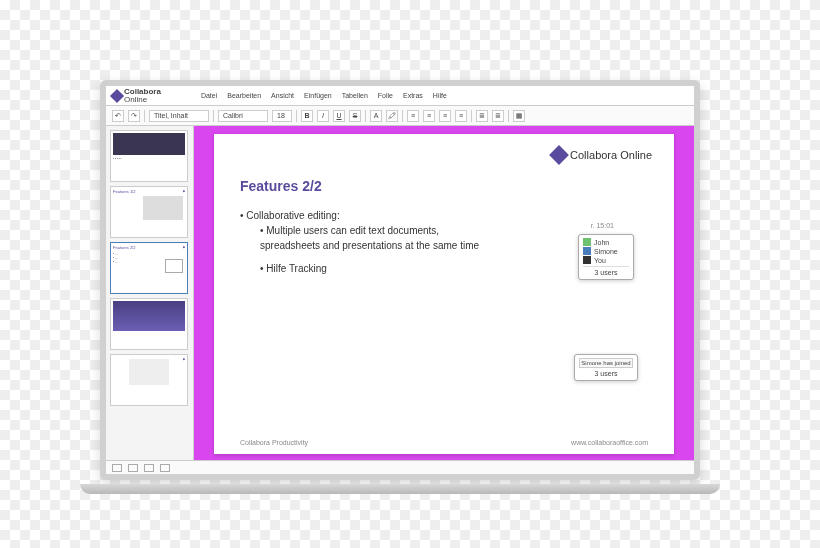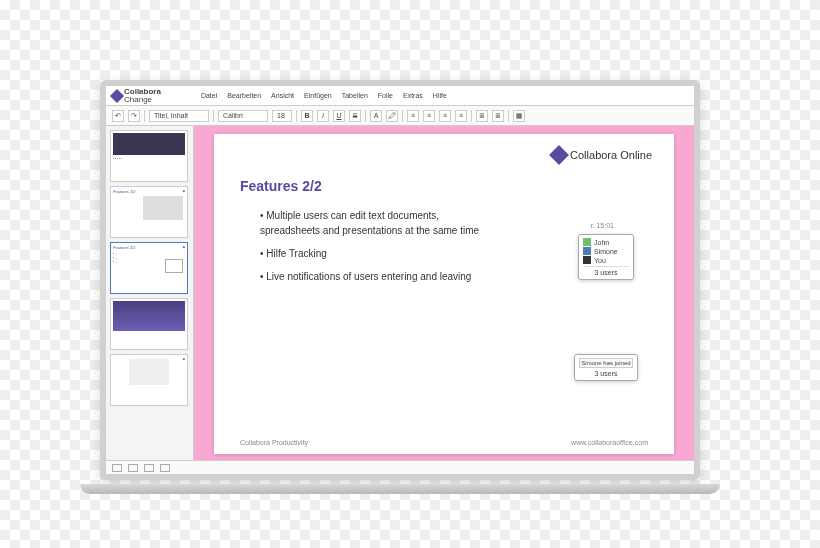--- a/index.html
+++ b/index.html
@@ -44,21 +44,21 @@
   .toolbar { display:flex; align-items:center; gap:4px; height:20px; padding:0 6px; border-bottom:1px solid #ccc; background:#fafafa;}
   .tb-btn { width:12px; height:12px; border:1px solid #ccc; background:#fff; display:flex; align-items:center; justify-content:center; font-size:7px;}
   .tb-field { height:12px; border:1px solid #ccc; background:#fff; padding:0 4px; display:flex; align-items:center; font-size:7px;}
   .tb-sep { width:1px; height:12px; background:#ccc;}
   
   .body { flex:1; display:flex; overflow:hidden;}
   .panel { width:88px; background:#f4f4f4; border-right:1px solid #ccc; padding:4px; overflow:hidden;}
   .thumb { width:78px; height:52px; background:#fff; border:1px solid #4a7ebb; margin-bottom:4px; padding:2px; font-size:4px; position:relative;}
   .thumb.inactive { border-color:#ccc;}
   .thumb .tlogo { position:absolute; right:2px; top:2px; font-size:3px; color:#5b4b9e; }
-  .slide-area { flex:1; background:#f9a8d4; display:flex; align-items:flex-start; justify-content:center; padding:8px;}
+  .slide-area { flex:1; background:#d946ef; display:flex; align-items:flex-start; justify-content:center; padding:8px;}
   .slide { width:460px; height:320px; background:#fff; box-shadow:0 1px 4px rgba(0,0,0,0.2); padding:18px 26px; position:relative;}
   .slide-logo { position:absolute; right:22px; top:14px; display:flex; align-items:center; gap:4px;}
   .slide-logo .mark { width:14px; height:14px; background:#5b4b9e; transform:rotate(45deg);}
   .slide-logo .txt { font-size:11px; color:#333; font-weight:500;}
   .slide h2 { color:#5b4b9e; font-size:14px; margin-top:26px; font-weight:bold;}
   .slide .content { margin-top:14px; font-size:10px; color:#333; line-height:1.5;}
   .slide ul { list-style:none; padding-left:0;}
   .slide ul li::before { content:"• "; color:#333;}
   .slide ul.sub { padding-left:20px; }
   .slide ul.sub li { margin-bottom:8px;}
@@ -80,21 +80,21 @@
 <body>
 
 <div class="laptop">
  <div class="screen">
 
   <div class="header">
     <div class="logo">
       <div class="logo-mark"></div>
       <div class="brand">
         <div class="line1">Collabora</div>
-        <div>Change</div>
+        <div>Online</div>
       </div>
     </div>
     <div class="menus">
       <span>Datei</span>
       <span>Bearbeiten</span>
       <span>Ansicht</span>
       <span>Einfügen</span>
       <span>Tabellen</span>
       <span>Folie</span>
       <span>Extras</span>
@@ -157,24 +157,26 @@
     </div>
 
     <div class="slide-area">
       <div class="slide">
         <div class="slide-logo">
           <div class="mark"></div>
           <div class="txt">Collabora Online</div>
         </div>
         <h2>Features 2/2</h2>
         <div class="content">
+          <ul>
+                <li>Collaborative editing:</li>
+              </ul>
           <ul class="sub">
             <li style="max-width:220px">Multiple users can edit text documents, spreadsheets and presentations at the same time</li>
             <li>Hilfe Tracking</li>
-            <li style="max-width:240px">Live notifications of users entering and leaving</li>
           </ul>
         </div>
 
         <div class="timecode">r. 15:01</div>
 
         <div class="popover pop1">
           <div class="row">
             <div class="sw" style="background:#6ec16e"></div>
             <span>John</span>
           </div>

